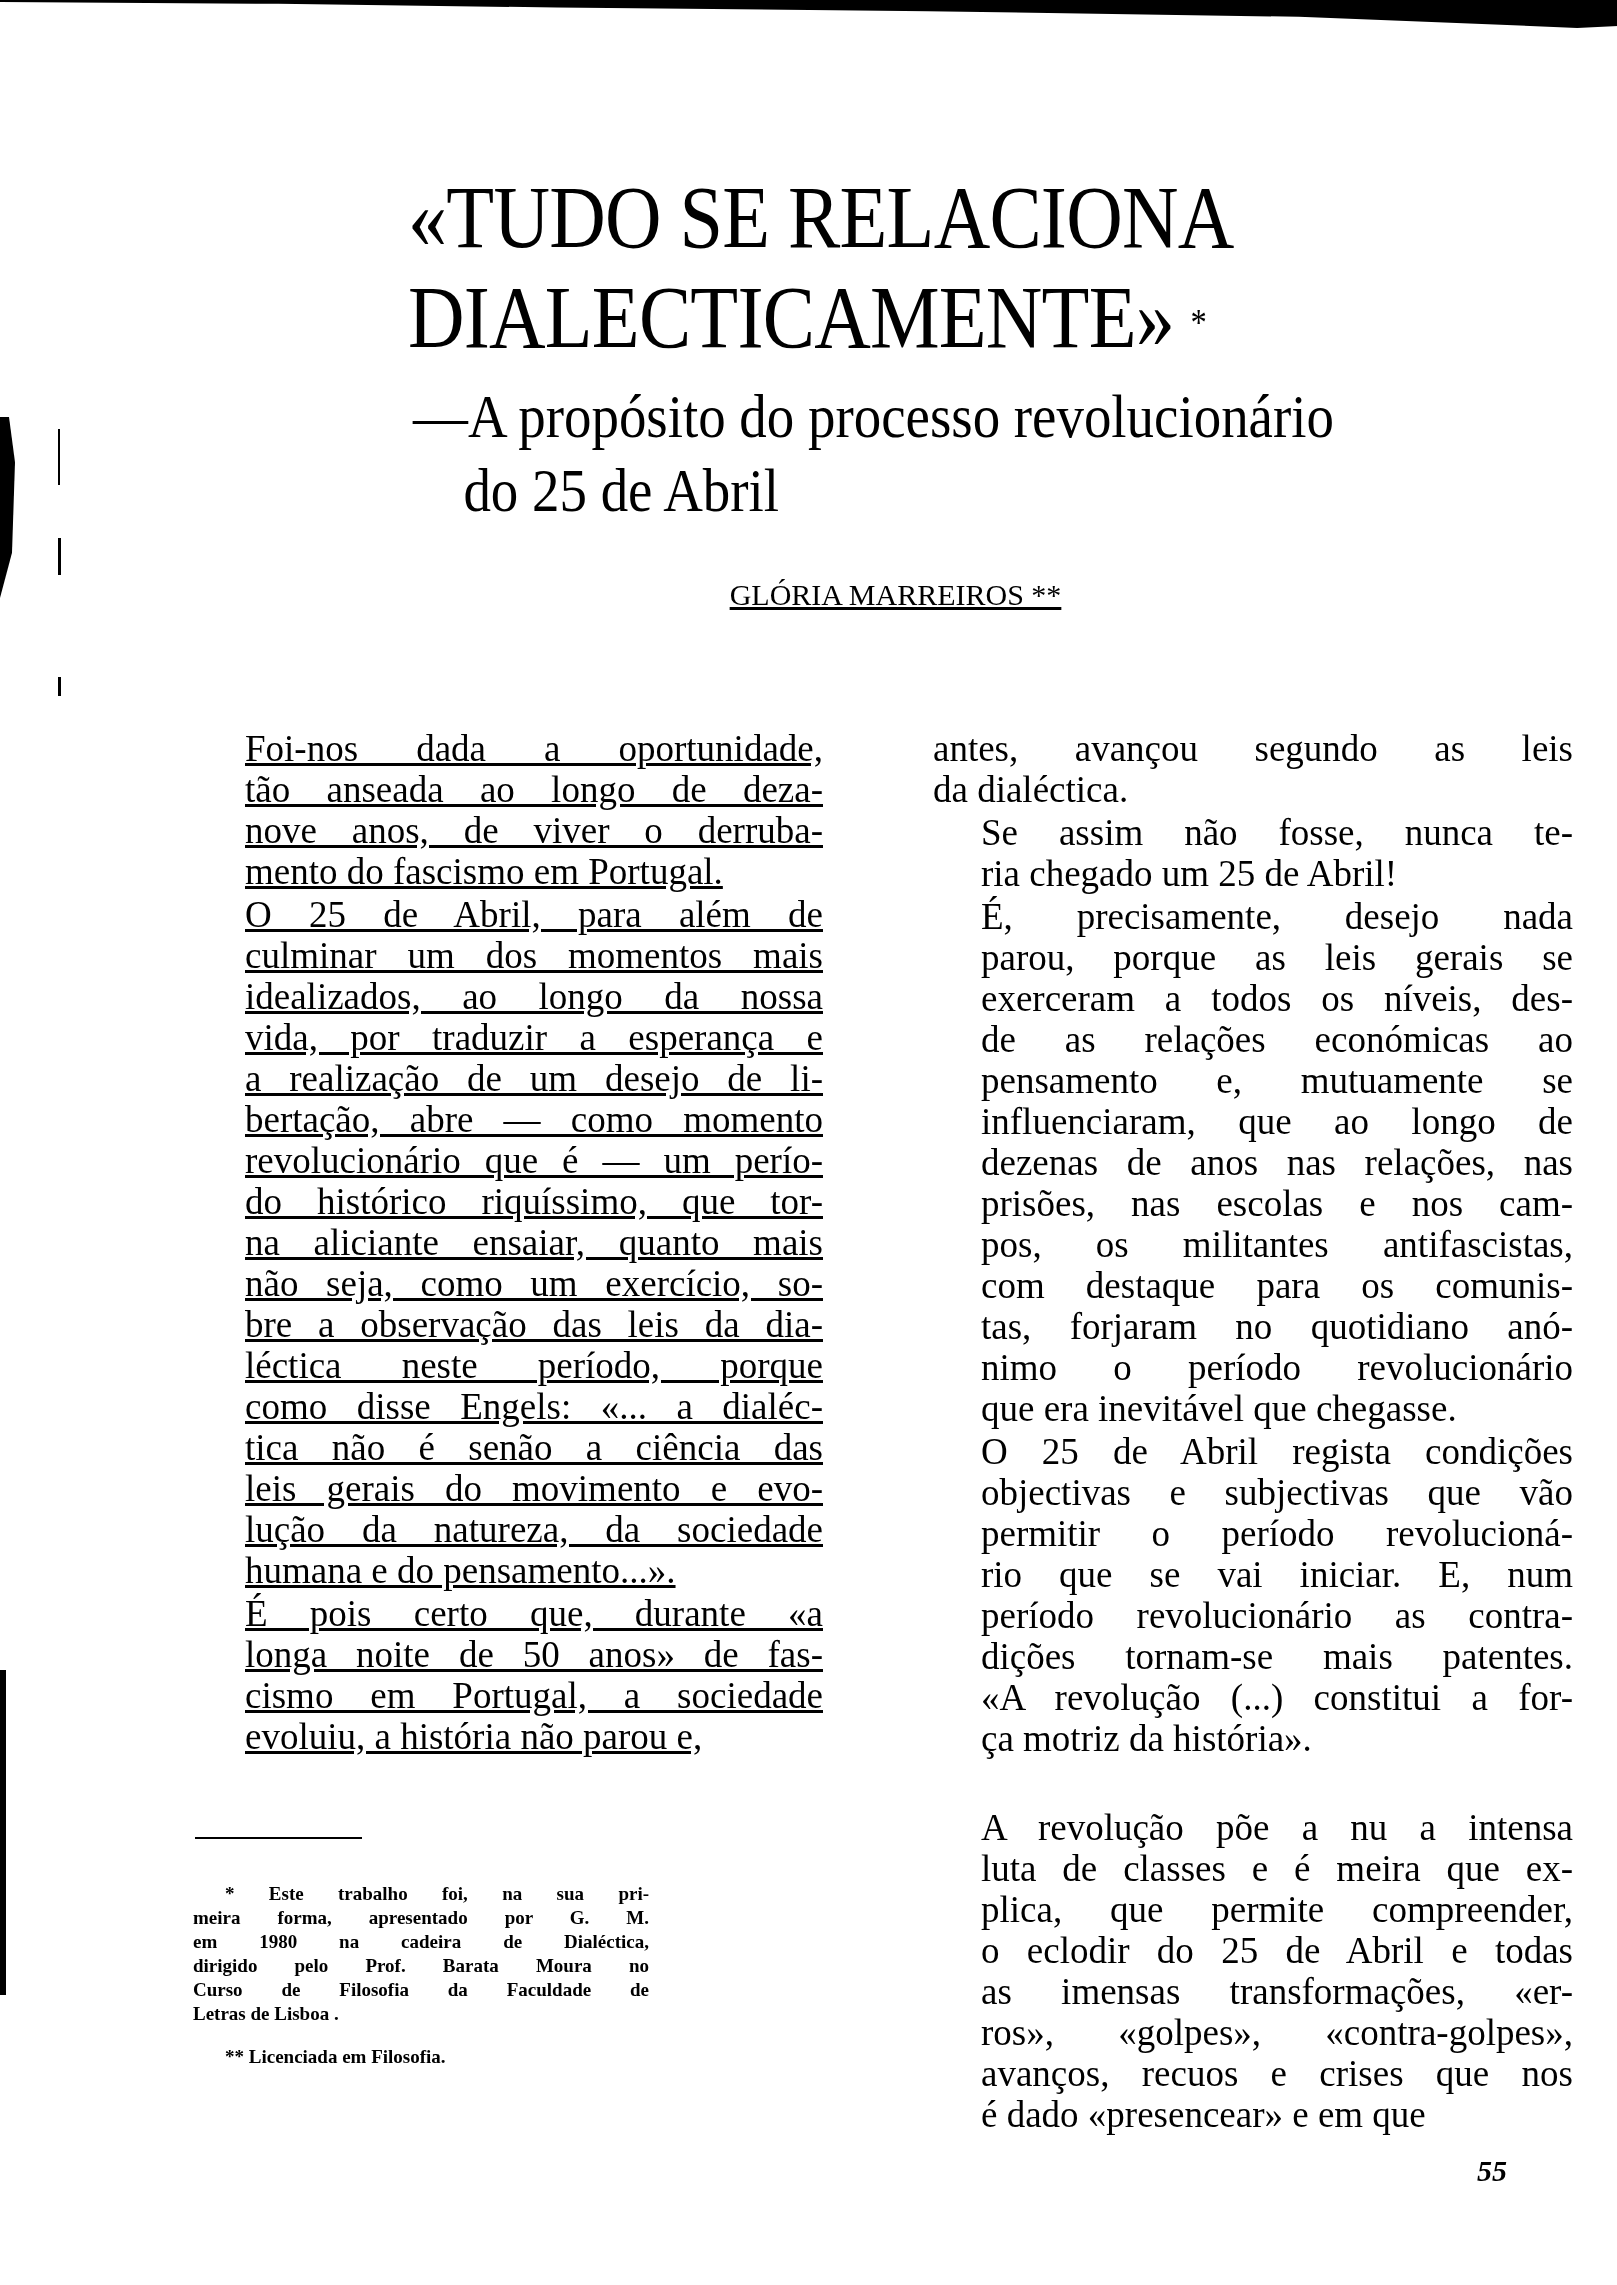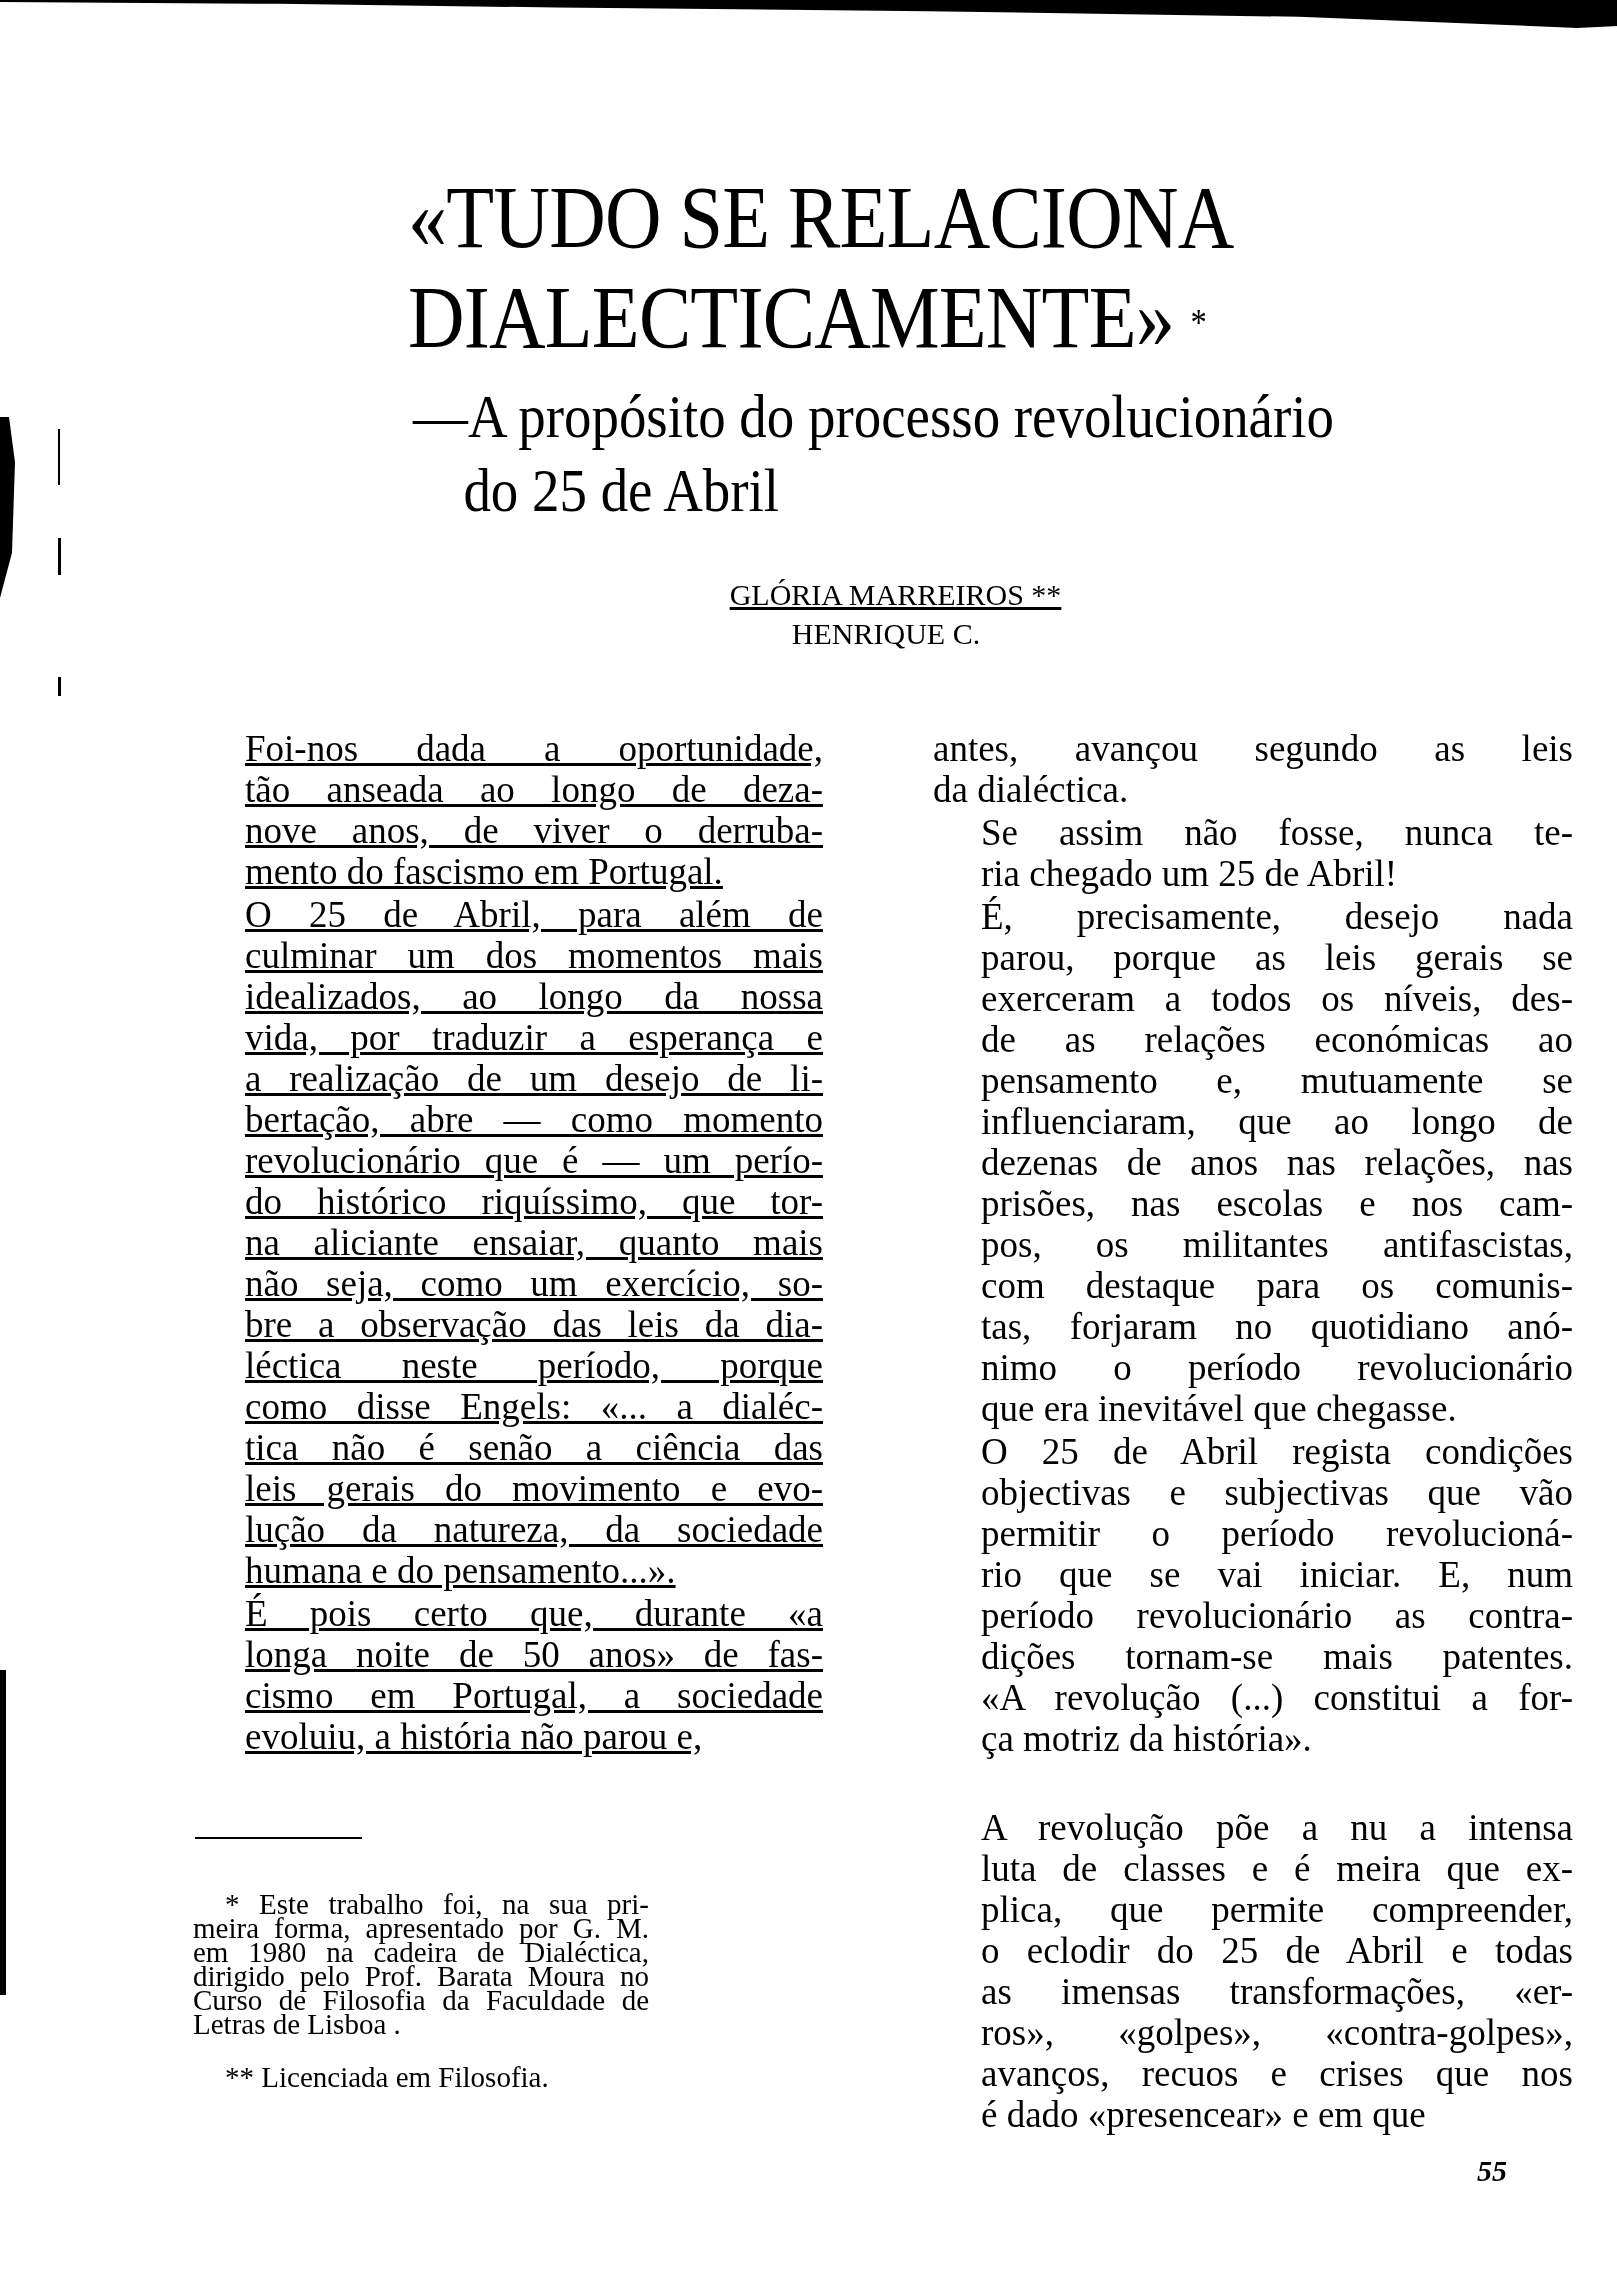--- a/index.html
+++ b/index.html
@@ -47,21 +47,21 @@
   .col p.indent { text-indent: 48px; }
   .col p + p { margin-top: 1.9px; }
   .line { display: block; text-align: justify; text-align-last: justify; white-space: nowrap; }
   .line.last { text-align-last: left; }
 
   .fn-rule {
     position: absolute; left: 195px; top: 1837px; width: 167px; height: 1.9px; background: #000;
   }
   .footnotes {
     position: absolute; left: 193px; top: 1863px; width: 456px;
-    font-size: 29px; line-height: 24px; text-align: justify;
+    font-size: 19px; line-height: 24px; text-align: justify; font-weight: bold;
   }
   .footnotes .line { line-height: 24px; }
   .page-number {
     position: absolute; left: 1477px; top: 2154px;
     font-size: 30px; font-style: italic; font-weight: bold;
   }
 </style>
 </head>
 <body>
 
@@ -79,21 +79,20 @@
   <div><span>DIALECTICAMENTE»</span><sup>*</sup></div>
 </div>
 
 <div class="subtitle">
   <span>—A propósito do processo revolucionário</span>
   <span class="line2">do 25 de Abril</span>
 </div>
 
 <div class="authors">
   <span class="a1">GLÓRIA MARREIROS **</span>
-  <span class="a2">HENRIQUE C.</span>
 </div>
 
 <div class="col col-left" id="col-left">
     <p class="indent">
       <span class="line" style="text-indent: 0px; padding-left: 48px;">Foi-nos dada a oportunidade,</span>
       <span class="line">tão anseada ao longo de deza-</span>
       <span class="line">nove anos, de viver o derruba-</span>
       <span class="line last">mento do fascismo em Portugal.</span>
     </p>
     <p class="indent">

